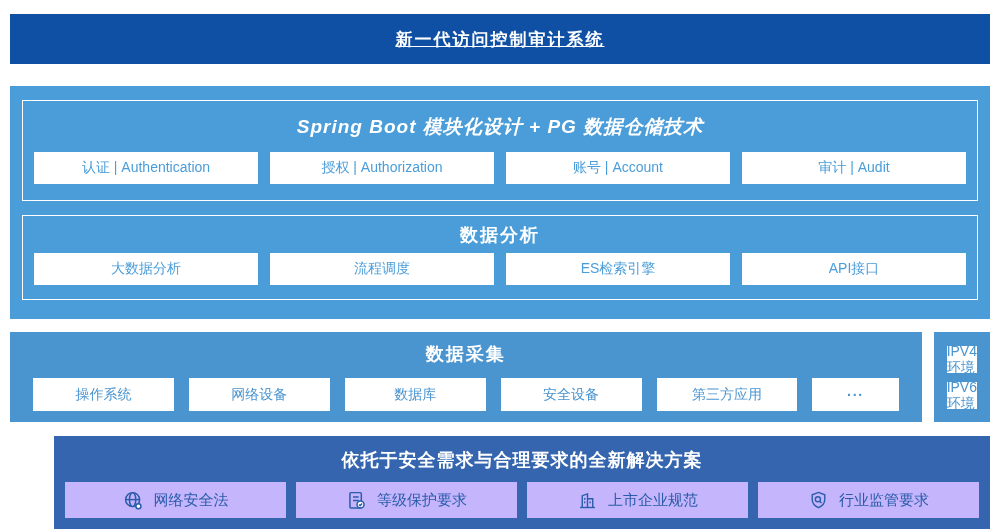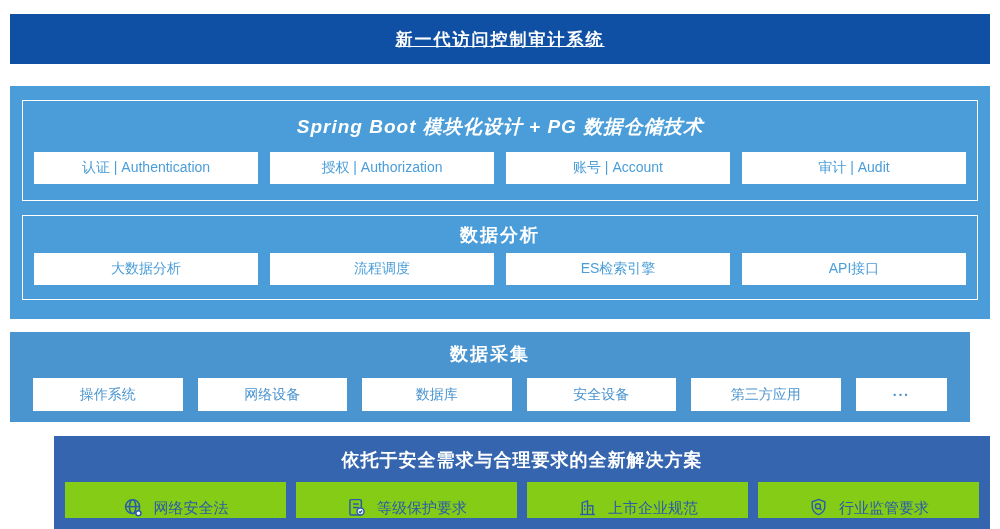--- a/index.html
+++ b/index.html
@@ -73,22 +73,22 @@
 
   
   .solution {
     margin-top:14px; height:93px; background:#3465ae;margin-left:44px;
   }
   .solution-title {
     font-size:18px; letter-spacing:1px; padding:12px 0 10px 0;
   }
   .solution .chip-row { gap:10px; padding:0 11px; margin-bottom:0; }
   .solution-chip {
-    flex:1; height:36px; background:#84cc16;
-    display:flex; align-items:flex-end; justify-content:center; gap:10px;
+    flex:1; height:36px; background:#c4b5fd;
+    display:flex; align-items:center; justify-content:center; gap:10px;
     font-size:15px; color:#2b5ca9;
   }
   .solution-chip svg { width:21px; height:21px; display:block; }
 </style>
 </head>
 <body>
 
 <div class="page">
 
   <div class="banner">
@@ -126,20 +126,24 @@
       <div class="chip-row">
         <div class="chip">操作系统</div>
         <div class="chip">网络设备</div>
         <div class="chip">数据库</div>
         <div class="chip">安全设备</div>
         <div class="chip">第三方应用</div>
         <div class="chip dots">···</div>
       </div>
     </div>
 
+    <div class="environments">
+      <div class="env-chip">IPV4 环境</div>
+      <div class="env-chip">IPV6 环境</div>
+    </div>
 
   </div>
 
   <div class="solution">
     <div class="box-title solution-title">依托于安全需求与合理要求的全新解决方案</div>
     <div class="chip-row">
 
       <div class="solution-chip">
         <span>
           <svg viewBox="0 0 24 24" fill="none" stroke="#2b5ca9" stroke-width="1.7">

